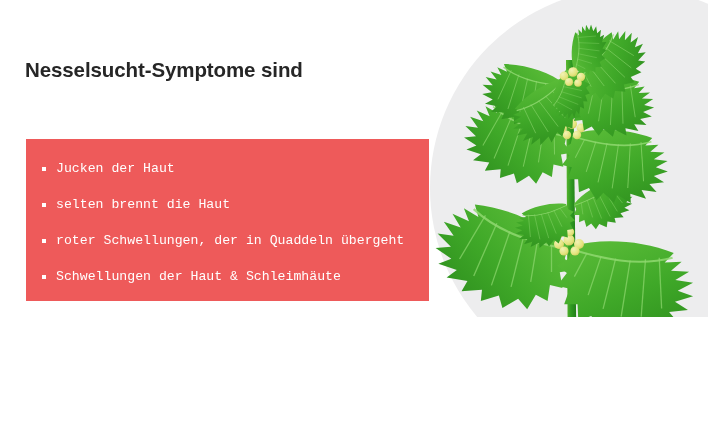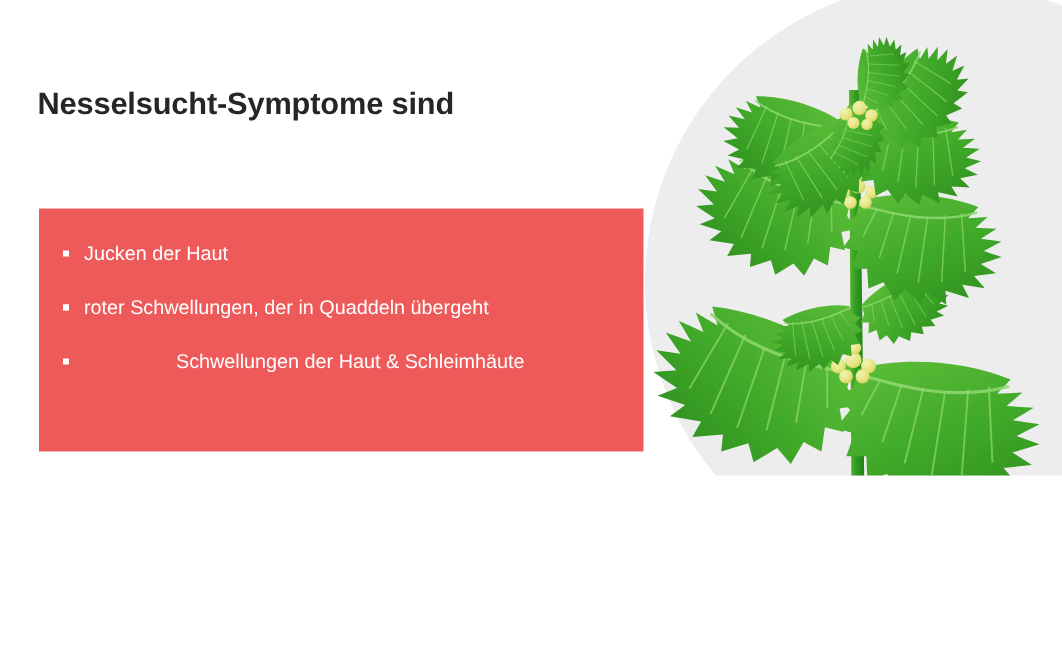--- a/index.html
+++ b/index.html
@@ -82,24 +82,24 @@
     padding: 0;
   }
   .symptom-item {
     position: relative;
     padding-left: 14px;
     margin: 0 0 20px 0;
     font-size: 13.2px;
     line-height: 16px;
     color: #ffffff;
     white-space: nowrap;
+    font-family: Liberation Mono, monospace;
   }
   .symptom-item:last-child {
     margin-bottom: 0;
-    text-align: center;
   }
   .bullet-square {
     position: absolute;
     left: 0;
     top: 6px;
     width: 4px;
     height: 4px;
     background: #ffffff;
   }
 </style>
@@ -246,20 +246,21 @@
   </h1>
 
   <div class="symptom-panel">
     <ul class="symptom-list">
       <li class="symptom-item">
         <span class="bullet-square"></span>
         <span>Jucken der Haut</span>
       </li>
       <li class="symptom-item">
         <span class="bullet-square"></span>
+        <span>selten brennt die Haut</span>
       </li>
       <li class="symptom-item">
         <span class="bullet-square"></span>
         <span>roter Schwellungen, der in Quaddeln übergeht</span>
       </li>
       <li class="symptom-item">
         <span class="bullet-square"></span>
         <span>Schwellungen der Haut &amp; Schleimhäute</span>
       </li>
     </ul>

